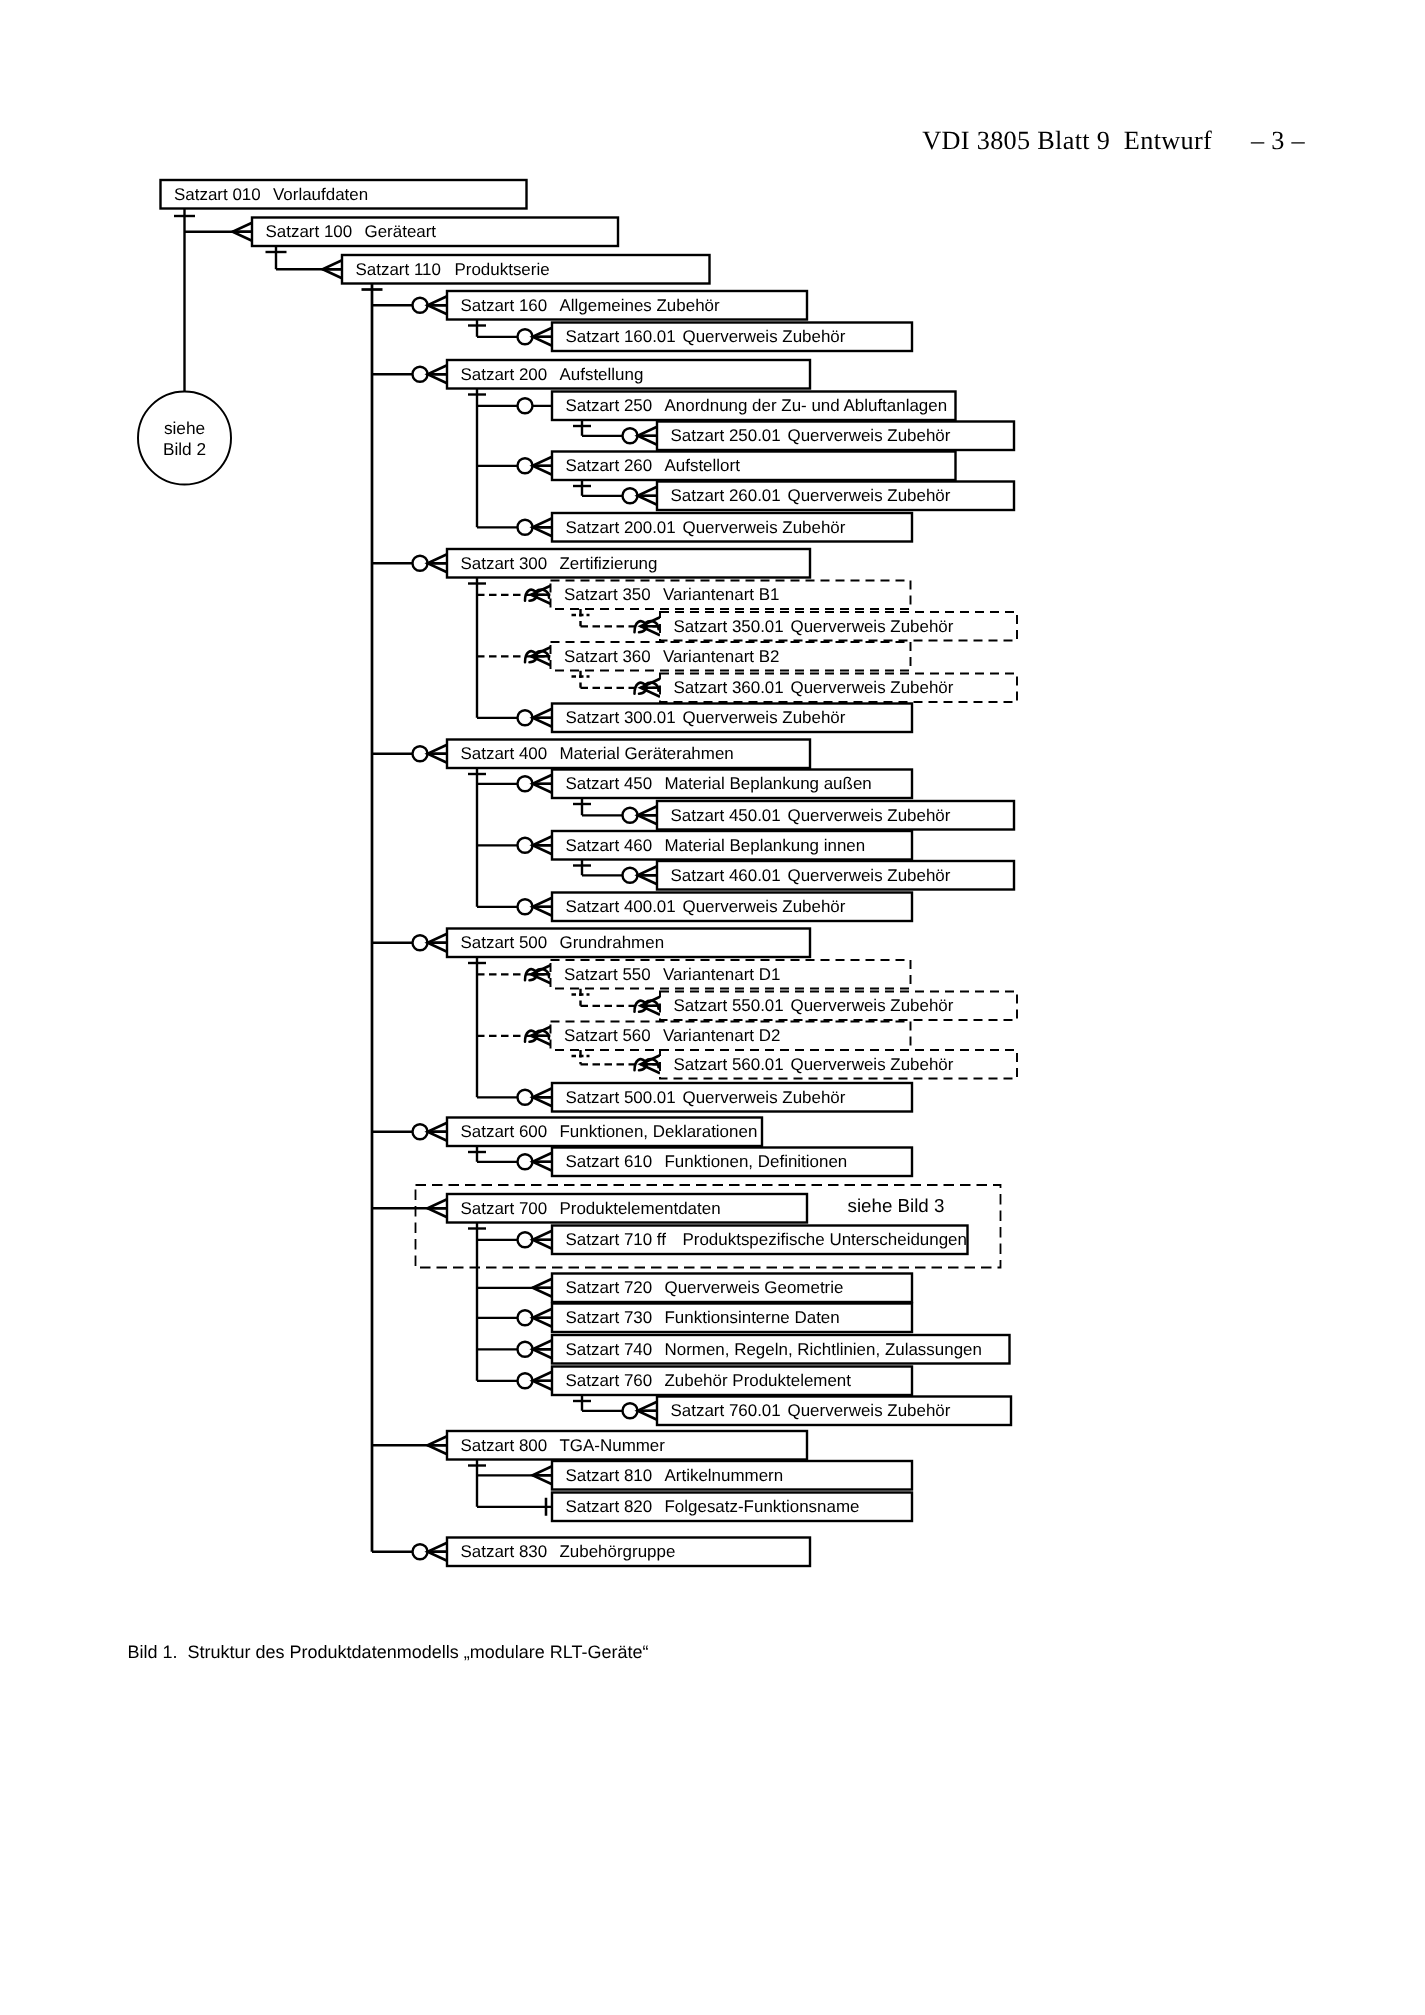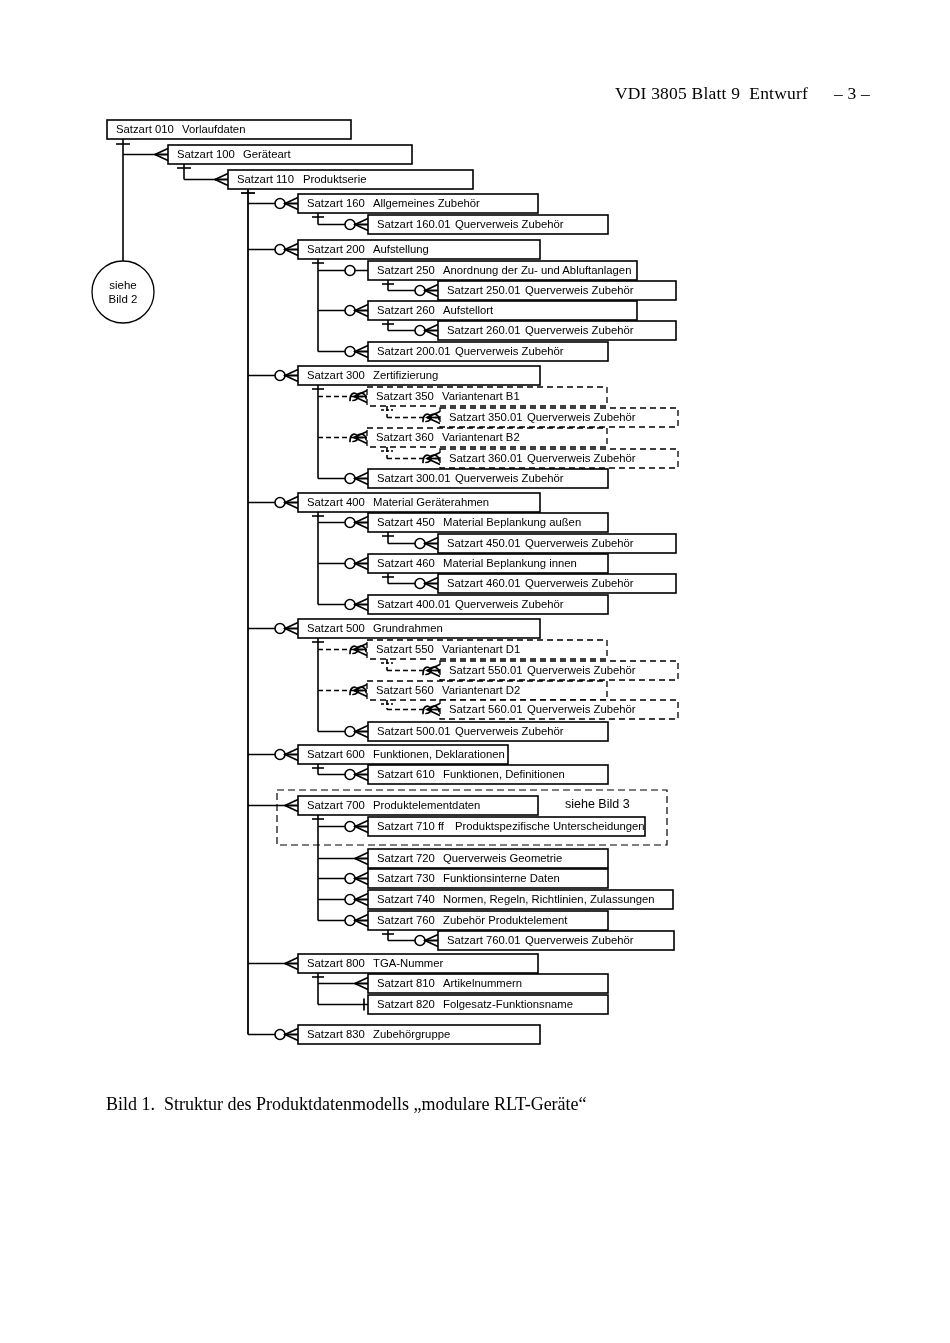--- a/index.html
+++ b/index.html
@@ -25,24 +25,23 @@
   .header .hdr-title{}
   .header .hdr-page{margin-left:26px;}
 
   
   .figure{position:absolute;left:0;top:0;width:950px;height:1070px;}
   svg.diagram{position:absolute;left:0;top:0;width:950px;height:1070px;}
 
   
   .caption{
     position:absolute;left:85px;top:1094px;
-    font-size:18px;
-    font-family:Liberation Serif, serif;
+    font-size:12px;
+    font-family:Liberation Sans, sans-serif;
     white-space:pre;
-    margin-left:21px;
   }
 
   
   svg text{font-family:"Liberation Sans", sans-serif;font-size:11.5px;fill:#000;}
   svg .node-label{font-size:11.3px;}
   svg .note-label{font-size:12.5px;}
   svg .circ-label{font-size:11.5px;text-anchor:middle;}
 </style>
 </head>
 <body>

